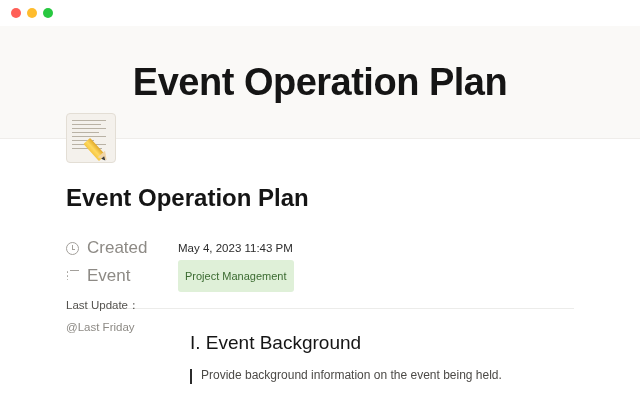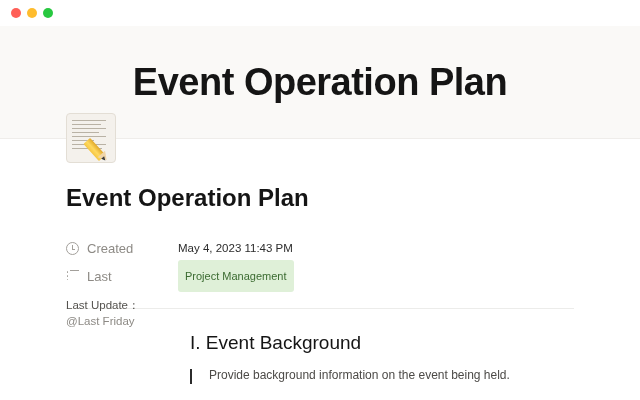--- a/index.html
+++ b/index.html
@@ -155,21 +155,21 @@
     display: flex;
     align-items: center;
     height: 28px;
   }
   .prop-label {
     display: flex;
     align-items: center;
     gap: 8px;
     width: 112px;
     color: #8d8a85;
-    font-size: 13px;
+    font-size: 17px;
   }
   .prop-value {
     font-size: 11.5px;
     color: #2c2c2c;
   }
   .ico {
     width: 13px;
     height: 13px;
     display: inline-block;
     position: relative;
@@ -247,21 +247,21 @@
   }
   .last-update-label {
     font-size: 11.5px;
     color: #54524e;
     line-height: 15px;
   }
   .last-update-sub {
     font-size: 11.5px;
     color: #8d8a85;
     line-height: 15px;
-    margin-top: 1px;
+    margin-top: 7px;
   }
   .callout {
     margin-top: 11px;
     background: #f5f4f1;
     border-radius: 4px;
     padding: 9px 9px 12px 9px;
     display: flex;
     gap: 7px;
     box-sizing: border-box;
     width: 97px;
@@ -300,21 +300,21 @@
   .section-heading {
     font-size: 19px;
     font-weight: normal;
     color: #151515;
     margin: 34px 0 0 0;
   }
   .quote {
     margin-top: 14px;
     display: flex;
     align-items: flex-start;
-    gap: 17px;
+    gap: 9px;
   }
   .quote-bar {
     width: 2px;
     height: 15px;
     background: #2b2b2b;
     flex: 0 0 2px;
     margin-top: 1px;
   }
   .quote-text {
     font-size: 12px;
@@ -373,21 +373,21 @@
       <div class="prop-row">
         <div class="prop-label">
           <span class="ico ico-list">
             <b></b>
               <b></b>
               <b></b>
               <i></i>
               <i></i>
               <i></i>
           </span>
-          <span>Last</span>
+          <span>Event</span>
         </div>
         <div class="prop-value">
           <span class="tag">Project Management</span>
         </div>
       </div>
 
     </div>
 
     <div class="divider"></div>
   </div>

